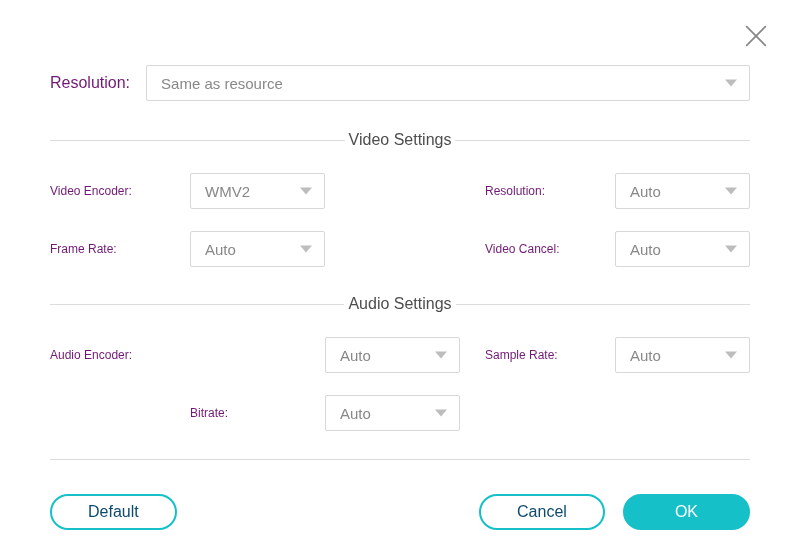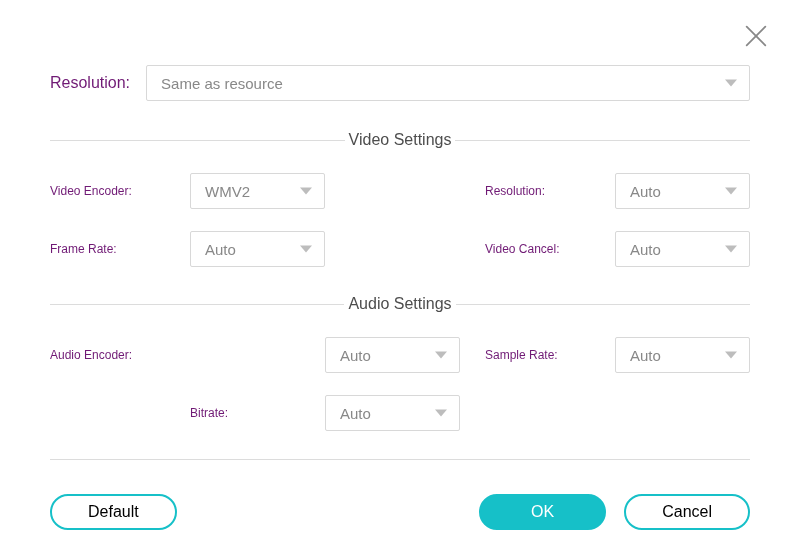--- a/index.html
+++ b/index.html
@@ -129,21 +129,21 @@
     }
 
     .btn {
       height: 36px;
       padding: 0 36px;
       border-radius: 999px;
       font-size: 16px;
       cursor: pointer;
       border: 2px solid #16c0c8;
       background: #fff;
-      color: #000000;
+      color: #0c4a6e;
       display: inline-flex;
       align-items: center;
       justify-content: center;
       min-width: 120px;
     }
 
     .btn-primary {
       background: #16c0c8;
       color: #fff;
       padding: 0 50px;
@@ -224,15 +224,15 @@
     <span class="dropdown-value">Auto</span>
     <span class="caret"></span>
   </div>
 </div>
 
 <hr class="bottom-divider">
 
 <div class="button-row">
   <button class="btn">Default</button>
   <div class="flex-spacer"></div>
+  <button class="btn">Cancel</button>
   <button class="btn btn-primary">OK</button>
-  <button class="btn">Cancel</button>
 </div>
 
 </body></html>

